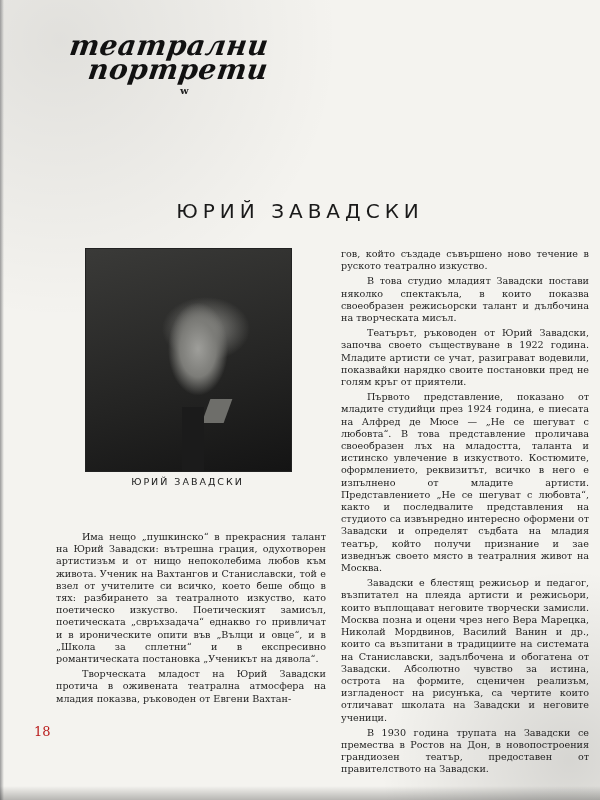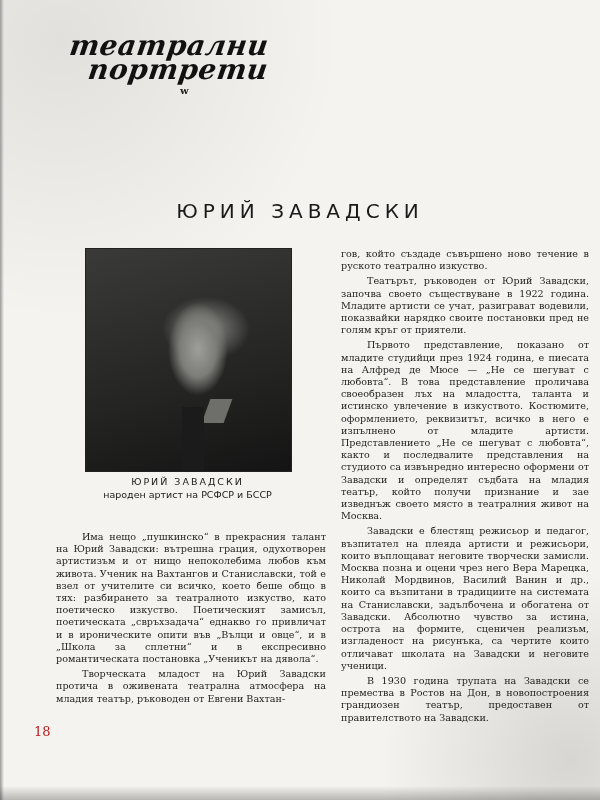--- a/index.html
+++ b/index.html
@@ -99,30 +99,30 @@
 
 <div class="article-title">ЮРИЙ ЗАВАДСКИ</div>
 
 <div class="portrait" title="Black-and-white portrait photograph of Yuri Zavadski">
   <div class="collar"></div>
   <div class="tie"></div>
 </div>
 
 <div class="caption">
   <span class="name">ЮРИЙ ЗАВАДСКИ</span>
-  <span class="role">народен артист на РСФСР и БССР</span>
 </div>
 
 <div class="col col-left">
   <p>Има нещо „пушкинско“ в прекрасния талант на Юрий Завадски: вътрешна грация, одухотворен артистизъм и от нищо непоколебима любов към живота. Ученик на Вахтангов и Станиславски, той е взел от учителите си всичко, което беше общо в тях: разбирането за театралното изкуство, като поетическо изкуство. Поетическият замисъл, поетическата „свръхзадача“ еднакво го привличат и в ироническите опити във „Вълци и овце“, и в „Школа за сплетни“ и в експресивно романтическата постановка „Ученикът на дявола“.</p>
-  <p>Творческата младост на Юрий Завадски протича в оживената театрална атмосфера на младия театър, ръководен от Евгени Вахтан-</p>
+  <p>Творческата младост на Юрий Завадски протича в оживената театрална атмосфера на младия показва, ръководен от Евгени Вахтан-</p>
 </div>
 
 <div class="col col-right">
   <p class="cont">гов, който създаде съвършено ново течение в руското театрално изкуство.</p>
+  <p>В това студио младият Завадски постави няколко спектакъла, в които показва своеобразен режисьорски талант и дълбочина на творческата мисъл.</p>
   <p>Театърът, ръководен от Юрий Завадски, започва своето съществуване в 1922 година. Младите артисти се учат, разиграват водевили, показвайки нарядко своите постановки пред не голям кръг от приятели.</p>
   <p>Първото представление, показано от младите студийци през 1924 година, е пиесата на Алфред де Мюсе — „Не се шегуват с любовта“. В това представление проличава своеобразен лъх на младостта, таланта и истинско увлечение в изкуството. Костюмите, оформлението, реквизитът, всичко в него е изпълнено от младите артисти. Представлението „Не се шегуват с любовта“, както и последвалите представления на студиото са извънредно интересно оформени от Завадски и определят съдбата на младия театър, който получи признание и зае изведнъж своето място в театралния живот на Москва.</p>
   <p>Завадски е блестящ режисьор и педагог, възпитател на плеяда артисти и режисьори, които въплощават неговите творчески замисли. Москва позна и оцени чрез него Вера Марецка, Николай Мордвинов, Василий Ванин и др., които са възпитани в традициите на системата на Станиславски, задълбочена и обогатена от Завадски. Абсолютно чувство за истина, острота на формите, сценичен реализъм, изгладеност на рисунъка, са чертите които отличават школата на Завадски и неговите ученици.</p>
   <p>В 1930 година трупата на Завадски се премества в Ростов на Дон, в новопостроения грандиозен театър, предоставен от правителството на Завадски.</p>
 </div>
 
 <div class="page-number">18</div>
 <div class="bottom-shadow"></div>
 
 </body></html>

